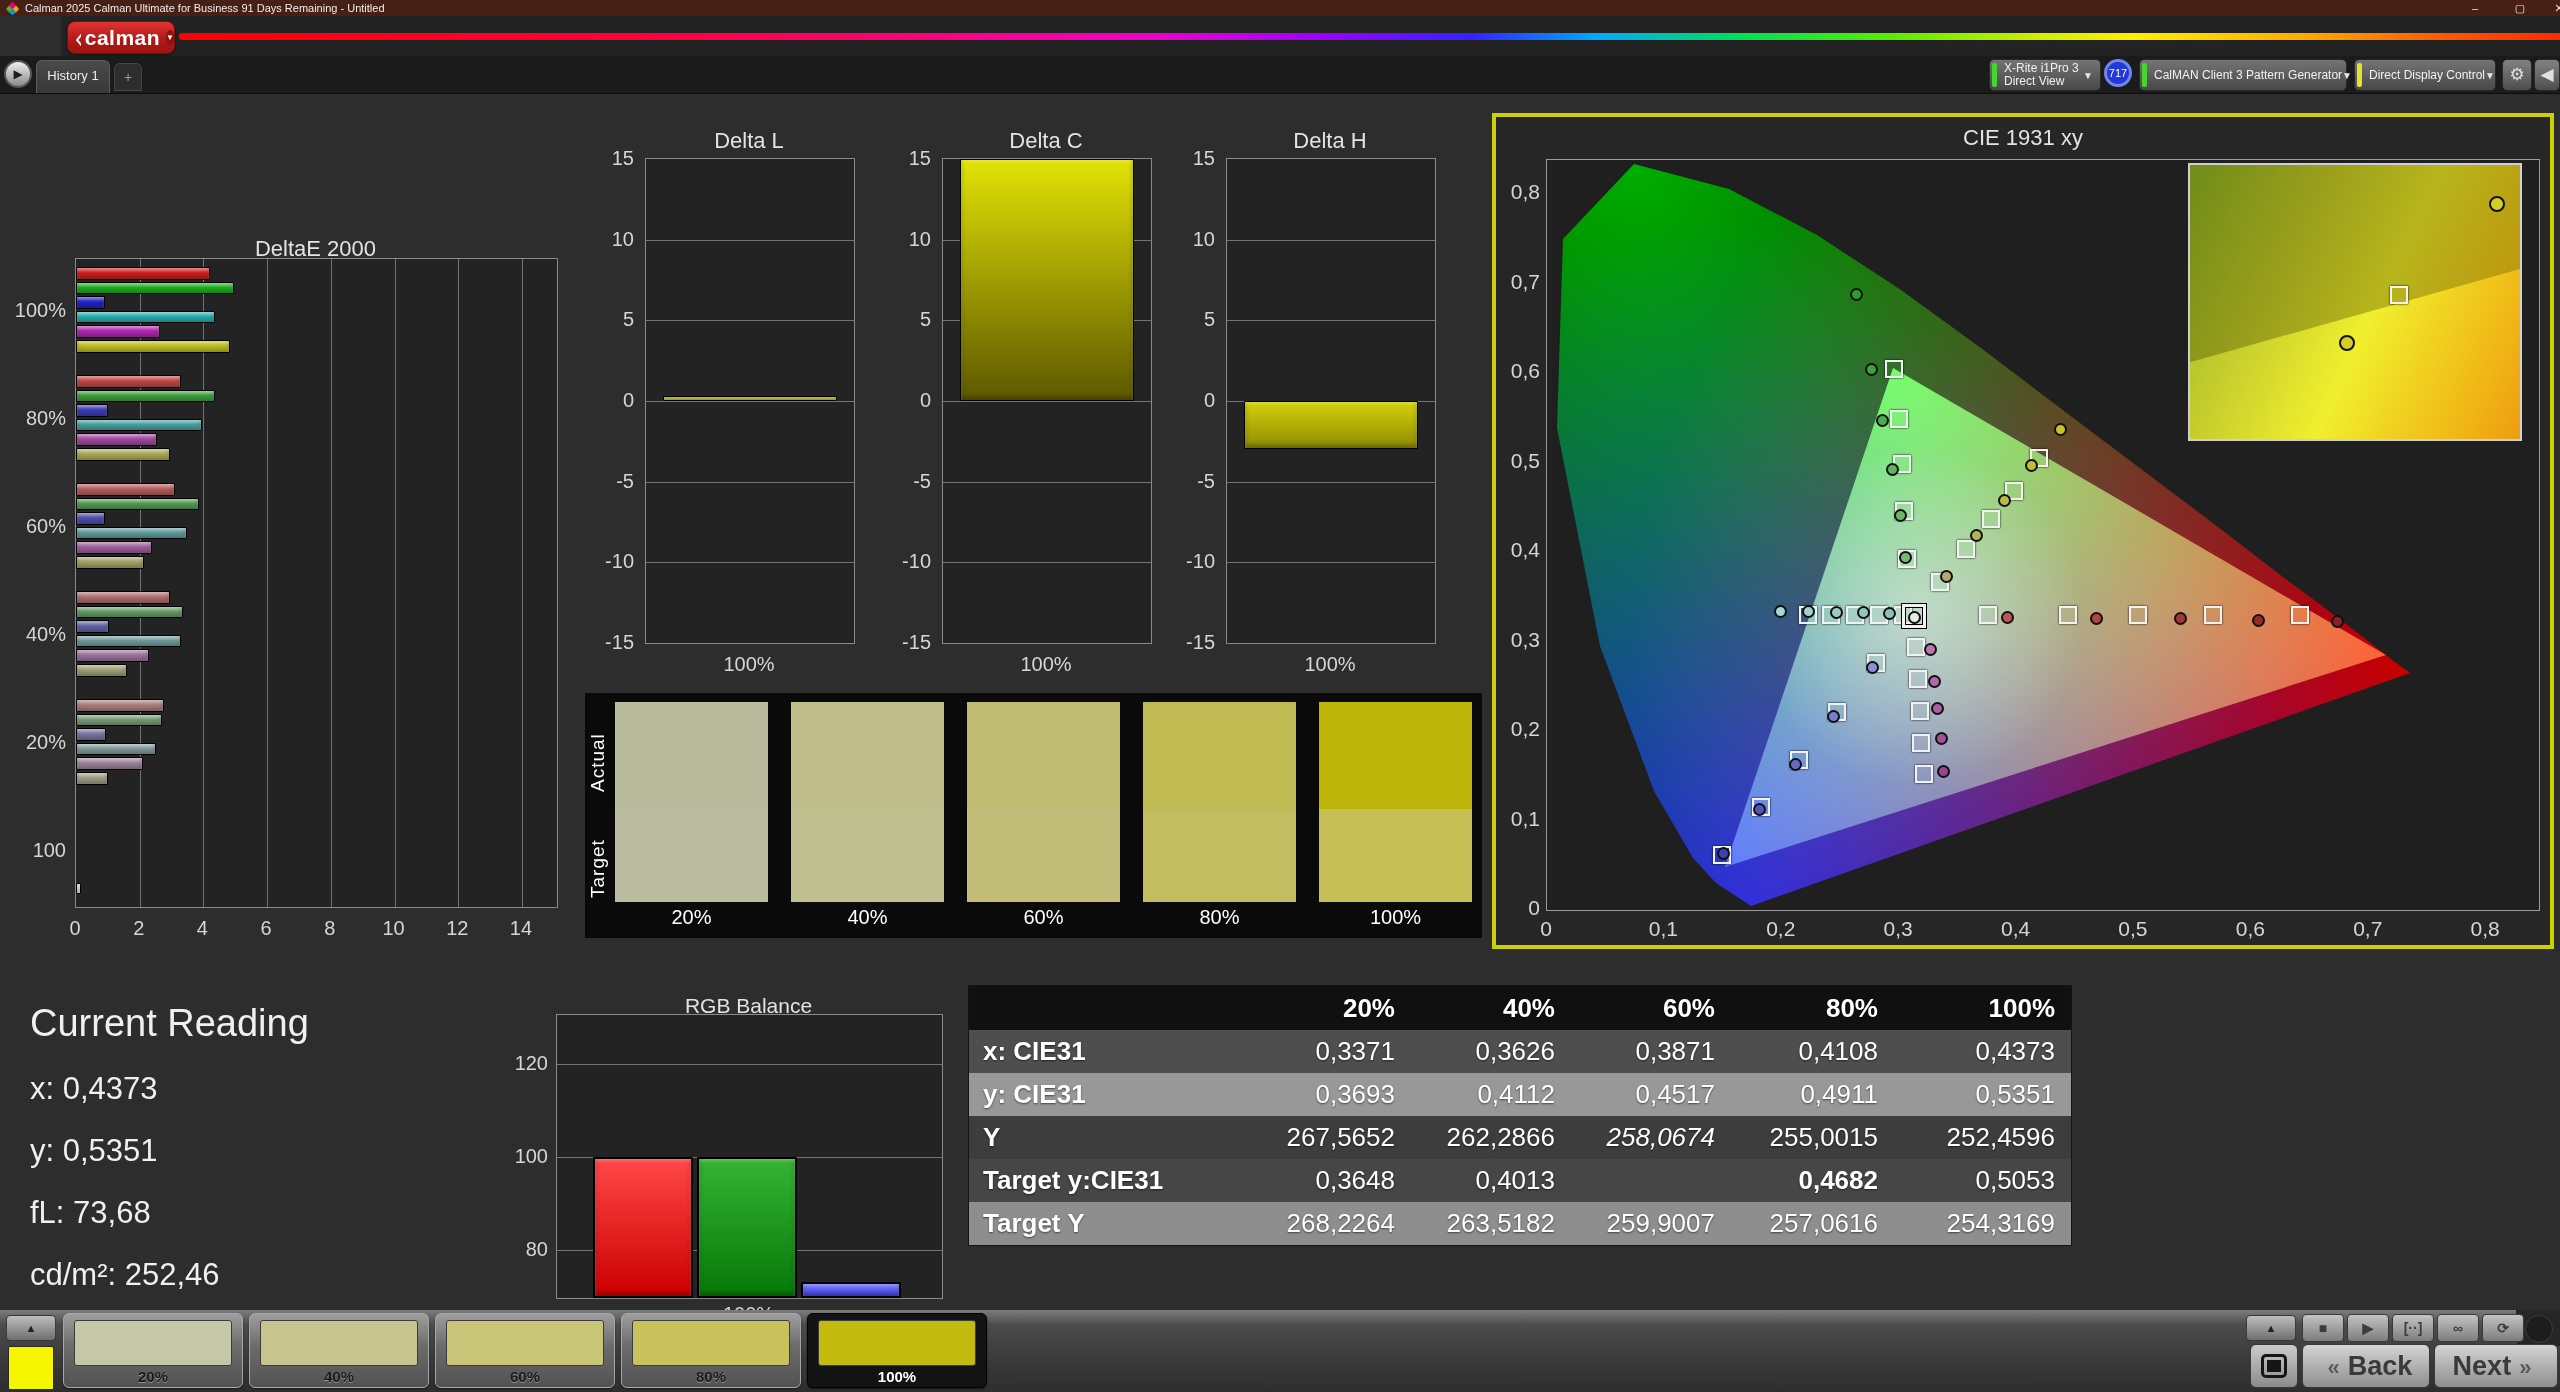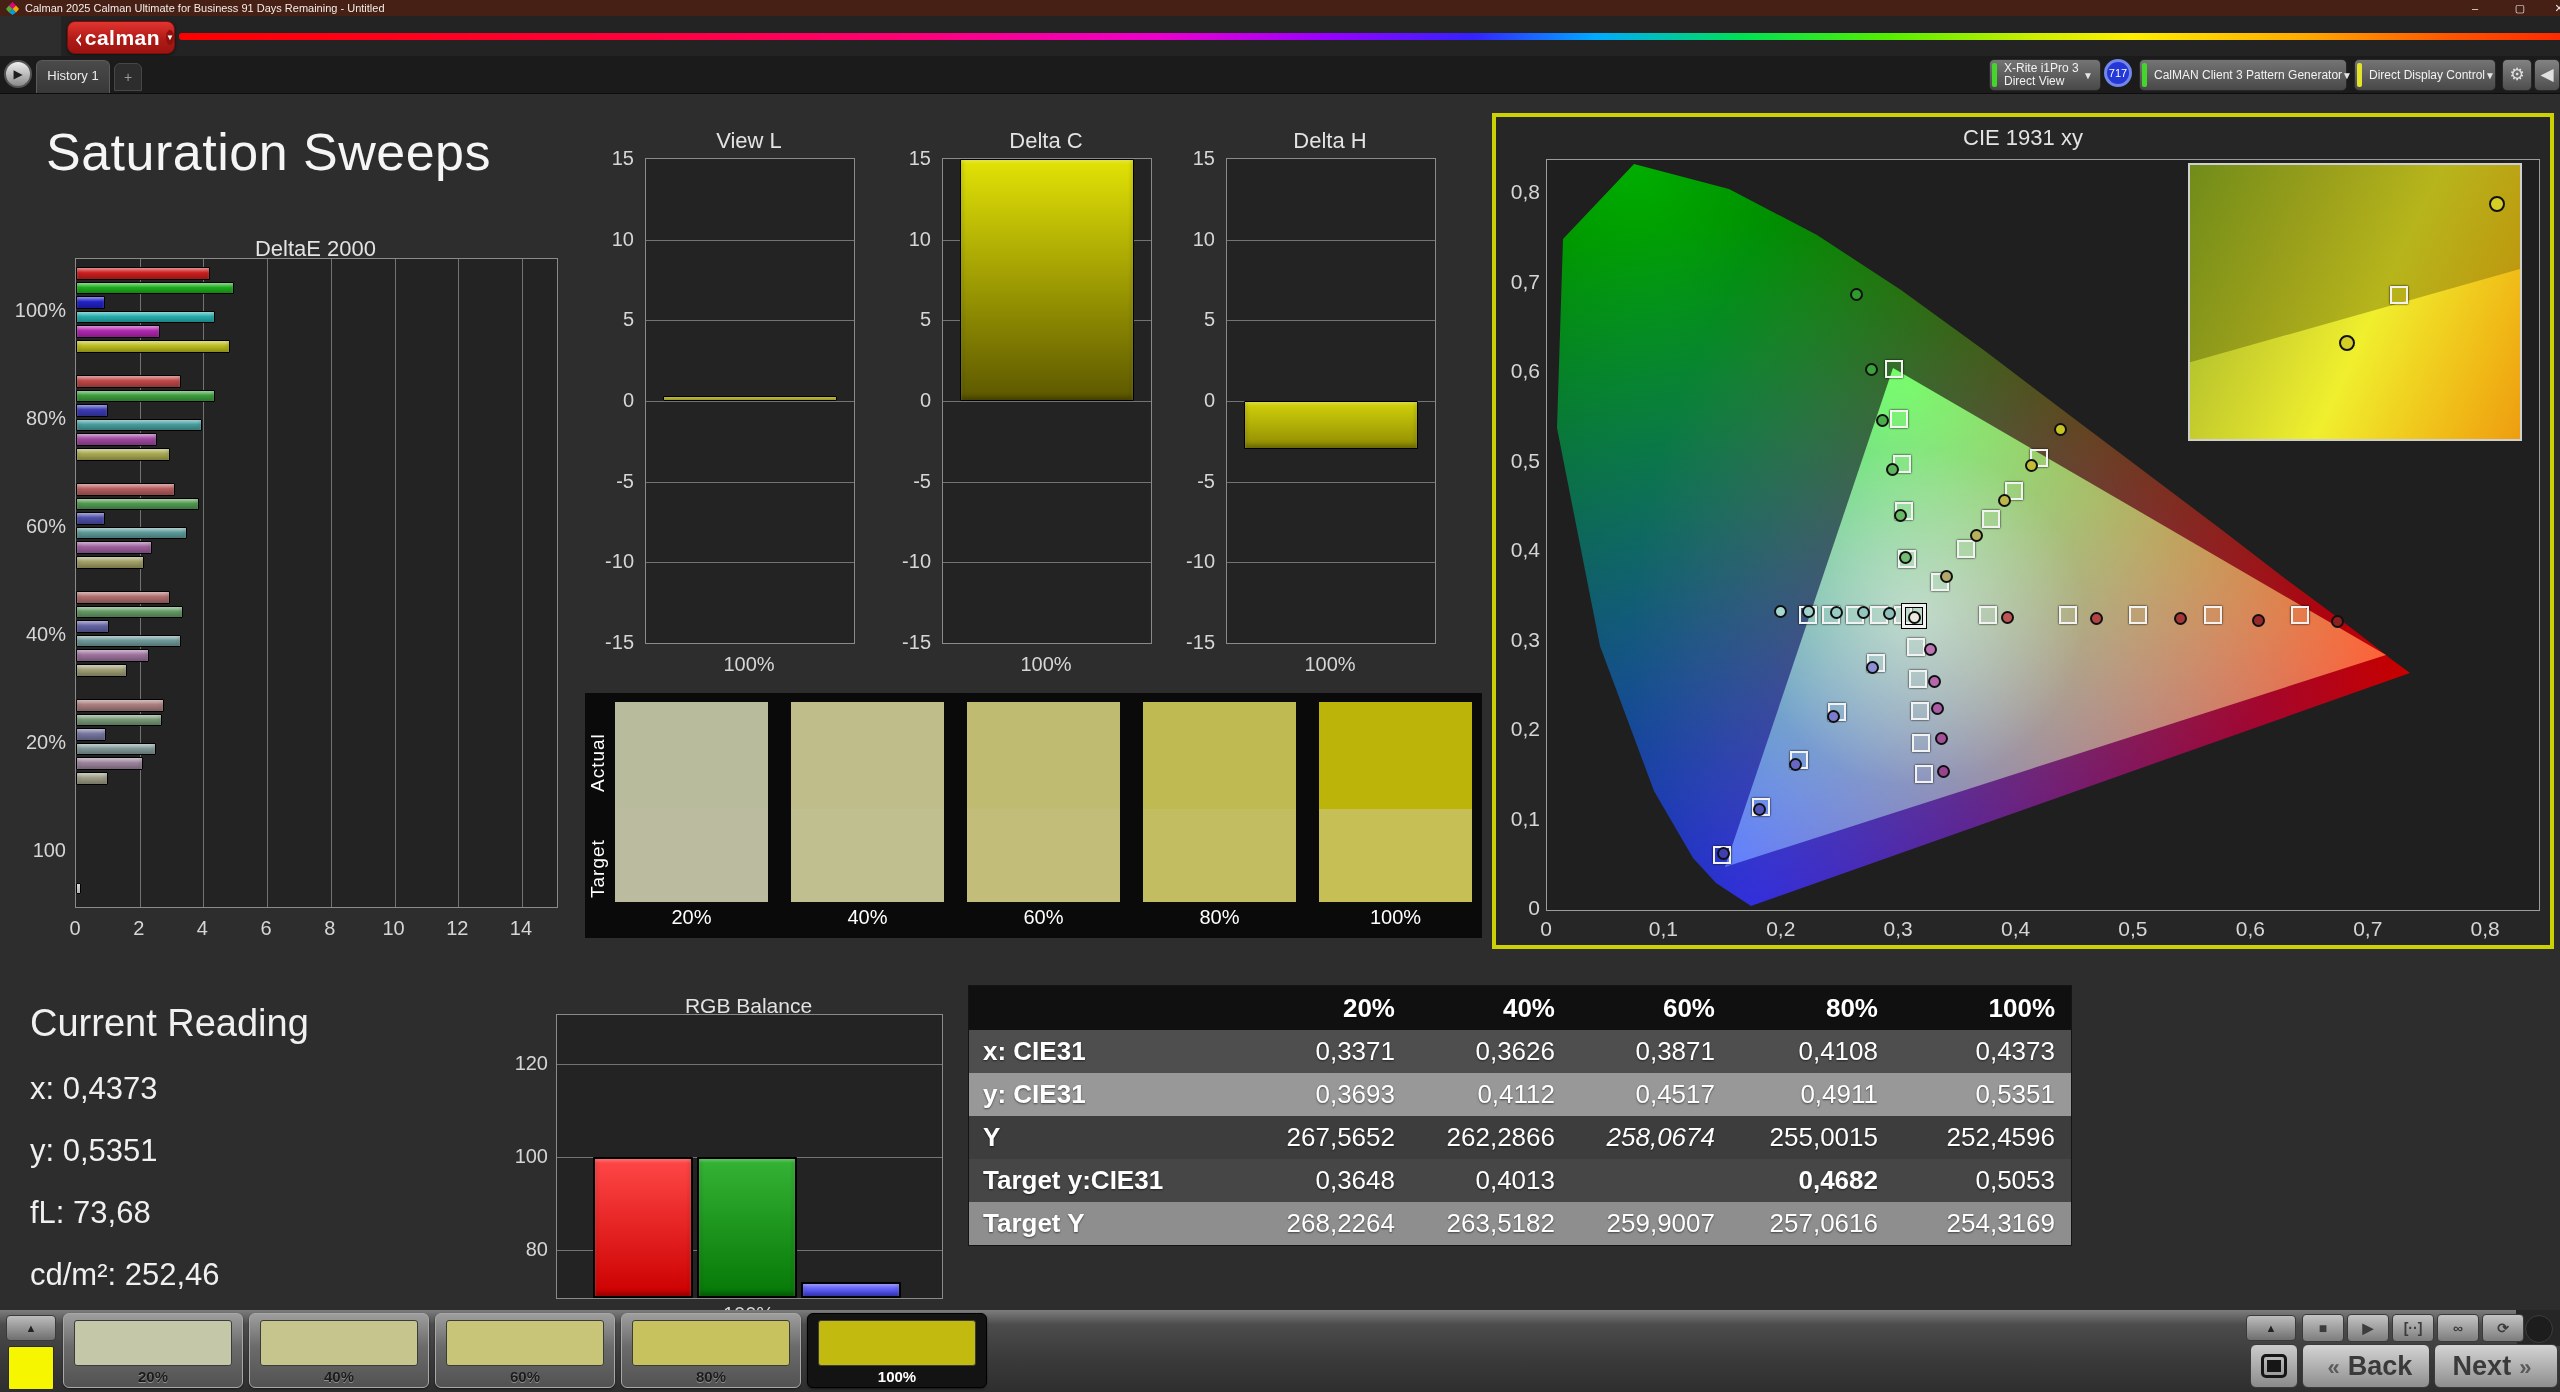--- a/index.html
+++ b/index.html
@@ -165,21 +165,20 @@
     <span class="meter-caret">▼</span>
   </div>
   <div class="meter" style="left:2354px;width:142px">
     <div class="meter-accent" style="background:#e3e32a"></div>
     <div class="meter-text">Direct Display Control</div>
     <span class="meter-caret">▼</span>
   </div>
   <div class="sqbtn" style="left:2502px">⚙</div>
   <div class="sqbtn" style="left:2534px;width:26px">◀</div>
 
-  <div id="heading">Saturation Sweeps</div>
 
   <div id="deltae" style="position:absolute;left:0;top:230px;width:600px;height:720px">
     <div class="panel-title" style="left:75px;top:6px;width:481px">DeltaE 2000</div>
     <div id="deltae-plot" class="plotbox" style="left:75px;top:28px;width:481px;height:648px">
         <div class="gridv" style="left: 63.7086px;"></div>
         <div class="gridv" style="left: 127.417px;"></div>
         <div class="gridv" style="left: 191.126px;"></div>
         <div class="gridv" style="left: 254.834px;"></div>
         <div class="gridv" style="left: 318.543px;"></div>
         <div class="gridv" style="left: 382.252px;"></div>
@@ -226,21 +225,21 @@
       <div class="tick tc" style="left: 504.96px; top: 686px; width: 32px;">14</div>
       <div class="tick tr" style="left: 0px; top: 68px; width: 66px;">100%</div>
       <div class="tick tr" style="left: 0px; top: 176px; width: 66px;">80%</div>
       <div class="tick tr" style="left: 0px; top: 284px; width: 66px;">60%</div>
       <div class="tick tr" style="left: 0px; top: 392px; width: 66px;">40%</div>
       <div class="tick tr" style="left: 0px; top: 500px; width: 66px;">20%</div>
       <div class="tick tr" style="left: 0px; top: 608px; width: 66px;">100</div>
     </div>
 
   <div id="panel-delta_l" style="position:absolute;left:580px;top:128px;width:290px;height:560px">
-    <div class="panel-title" style="left:65px;top:0;width:208px">View L</div>
+    <div class="panel-title" style="left:65px;top:0;width:208px">Delta L</div>
     <div class="delta-plot plotbox" style="left:65px;top:30px;width:208px;height:484px">
         <div class="gridh" style="top: 80.6667px;"></div>
         <div class="gridh" style="top: 161.333px;"></div>
         <div class="gridh" style="top: 242px;"></div>
         <div class="gridh" style="top: 322.667px;"></div>
         <div class="gridh" style="top: 403.333px;"></div>
         <div class="bar delta-bar bar-delta_l" style="top: 237px; height: 5px;"></div>
       </div>
     <div class="tick tc" style="left:65px;top:524px;width:208px">100%</div>
   <div class="tick tr" style="left: 0px; top: 18px; width: 54px;">15</div>

